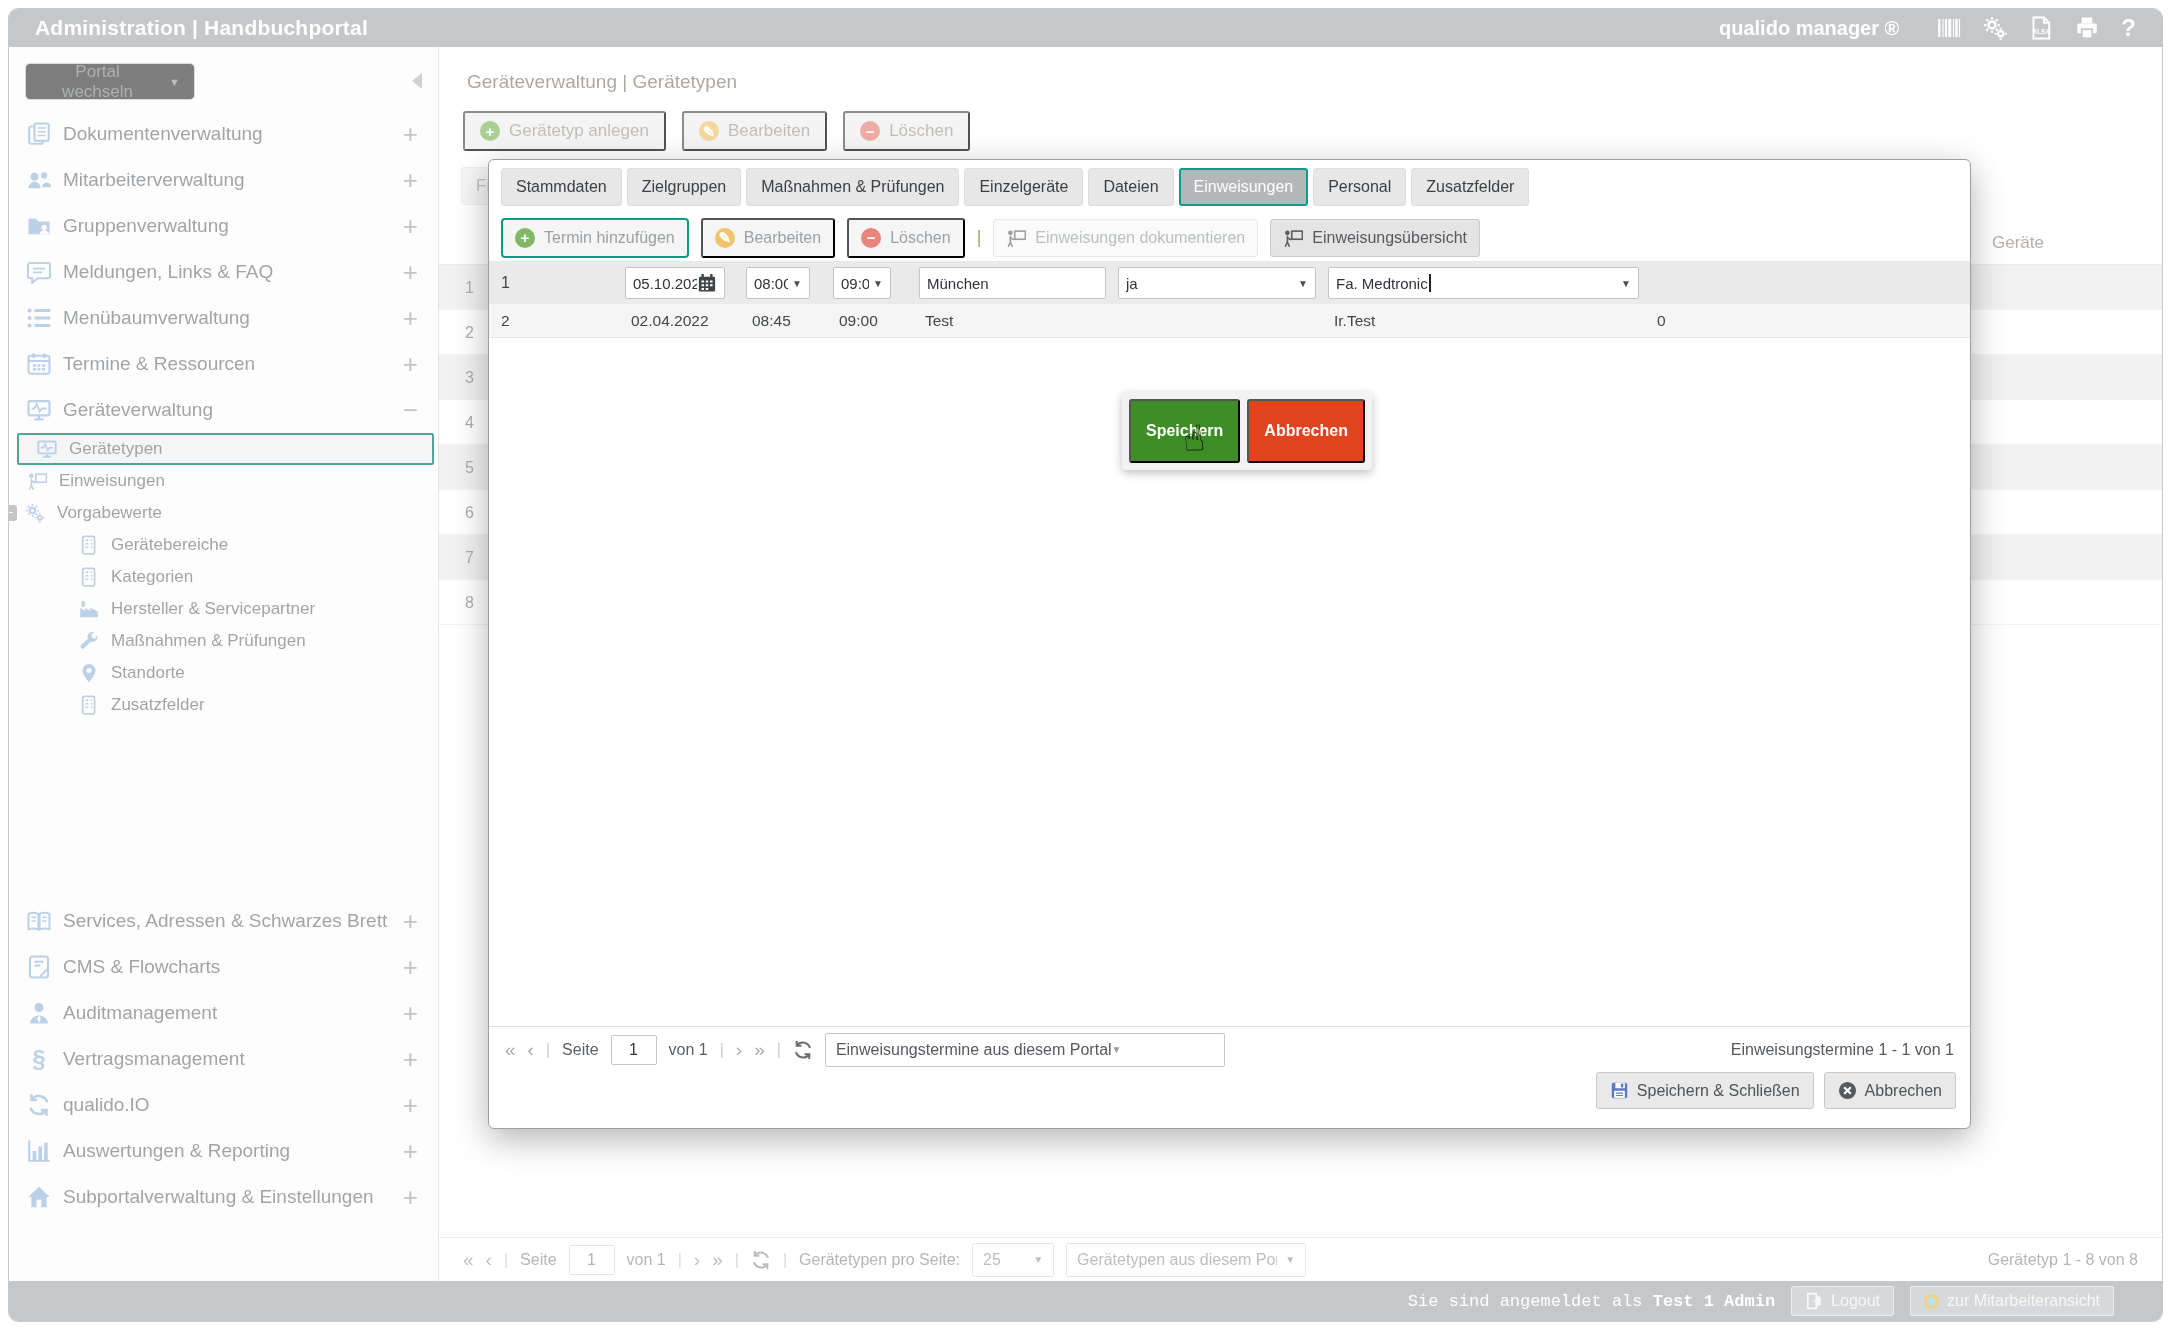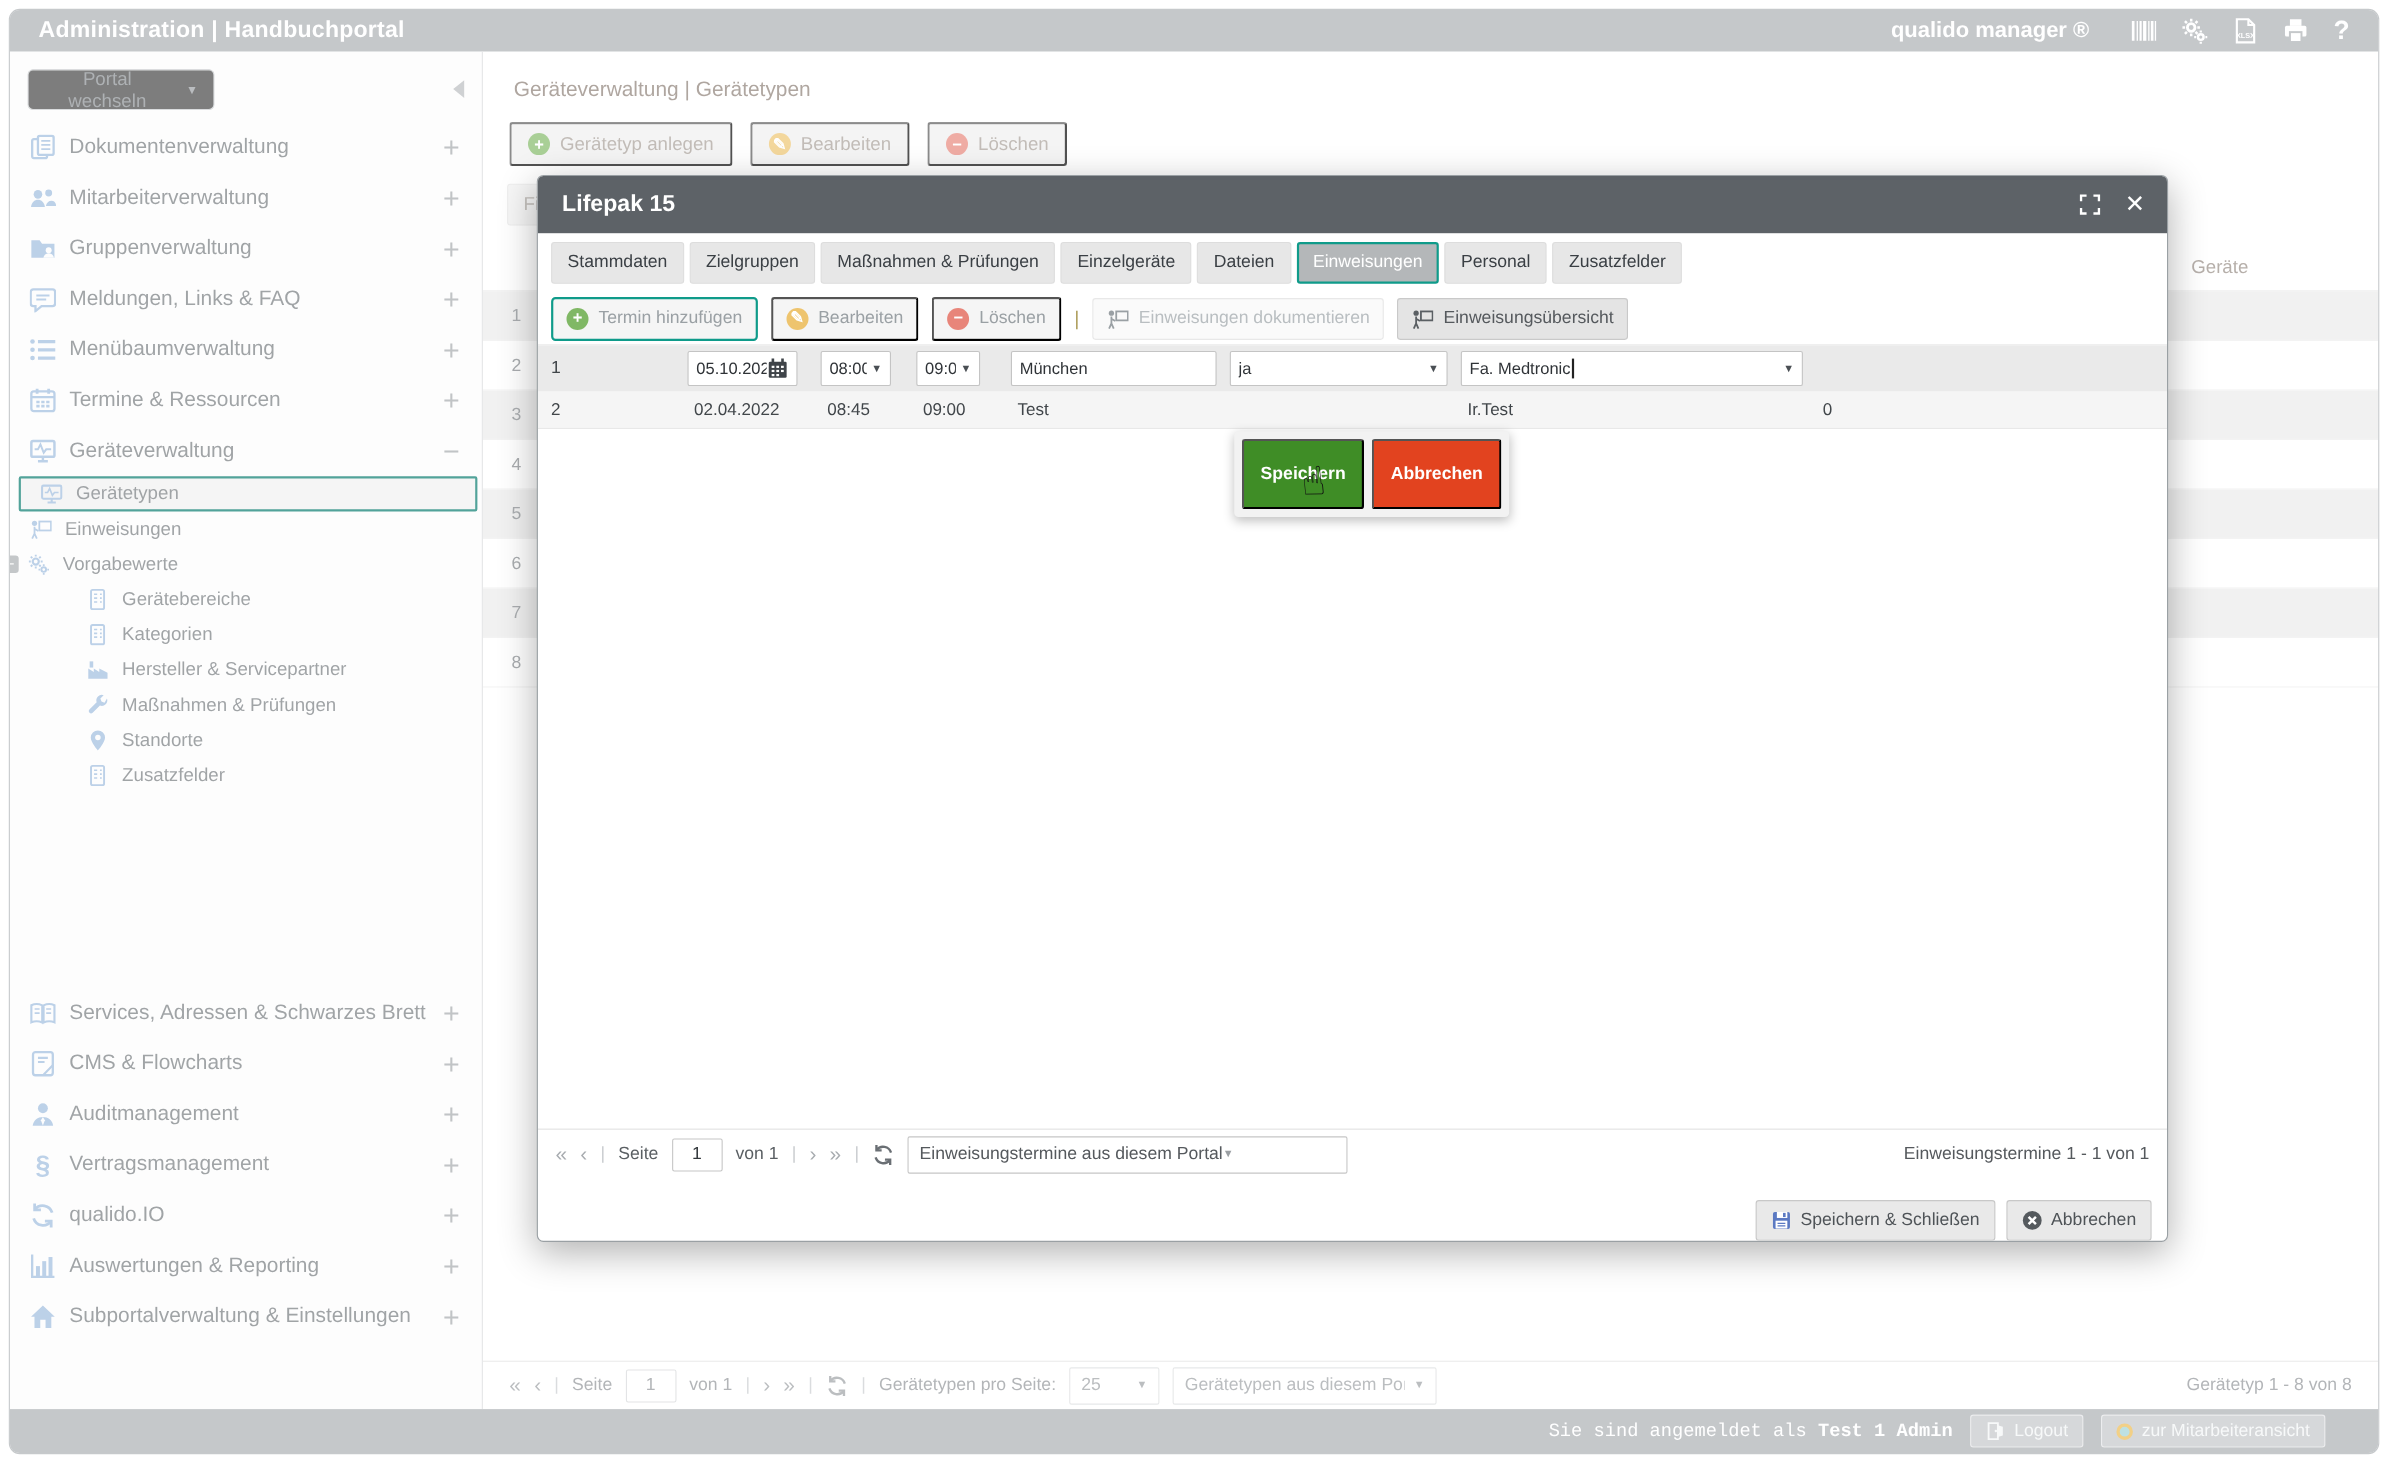--- a/index.html
+++ b/index.html
@@ -153,21 +153,21 @@
 
   .m-space { flex:1; }
   .m-footer { height:46px; border-top:1px solid #e2e2e2; display:flex; align-items:center; gap:12px;
               padding:0 16px; flex:none; font-size:16px; color:#5a5f63; }
   .m-footer .pag-arrow { color:#a8acb0; }
   .m-footer .pag-box { color:#33383c; border-color:#c6c6c6; }
   .m-footer .refresh-ic { color:#6a6f74; }
   .m-scope { width:400px; height:34px; border:1px solid #c6c6c6; border-radius:2px; background:#fff;
              display:flex; align-items:center; padding:0 10px; color:#55595d; }
   .m-range { margin-left:auto; color:#55595d; }
-  .m-actions { height:56px; display:flex; align-items:flex-end; justify-content:flex-end; gap:10px;
+  .m-actions { height:56px; display:flex; align-items:flex-start; justify-content:flex-end; gap:10px;
                padding:0 14px; flex:none; }
   .act-btn { display:inline-flex; align-items:center; gap:8px; background:#e9e9e9; border:1px solid #c8c8c8;
              border-radius:3px; padding:8px 13px; font-size:16px; color:#4e5357; }
   .act-ic { width:19px; height:19px; display:inline-flex; }
   .act-ic svg { width:100%; height:100%; }
 </style>
 </head>
 <body>
 
 <div class="frame">
@@ -549,31 +549,20 @@
     </button>
     <button class="status-btn">
       <span class="ring-ic"></span>
       <span>zur Mitarbeiteransicht</span>
     </button>
   </footer>
 
   <div class="backdrop"></div>
 
   <section class="modal">
-    <div class="modal-header">
-      <span class="modal-title">Lifepak 15</span>
-      <span class="modal-hicons">
-        <span class="mh-ic">
-            <svg viewBox="0 0 16 16">
-              <path d="M1.5 5.5v-4h4M10.5 1.5h4v4M14.5 10.5v4h-4M5.5 14.5h-4v-4" fill="none" stroke="currentColor" stroke-width="1.7"></path>
-            </svg>
-          </span>
-        <span class="mh-close">✕</span>
-      </span>
-    </div>
 
     <div class="tabs" id="tabs">
         <button class="tab">Stammdaten</button>
         <button class="tab">Zielgruppen</button>
         <button class="tab">Maßnahmen &amp; Prüfungen</button>
         <button class="tab">Einzelgeräte</button>
         <button class="tab">Dateien</button>
         <button class="tab active">Einweisungen</button>
         <button class="tab">Personal</button>
         <button class="tab">Zusatzfelder</button>

